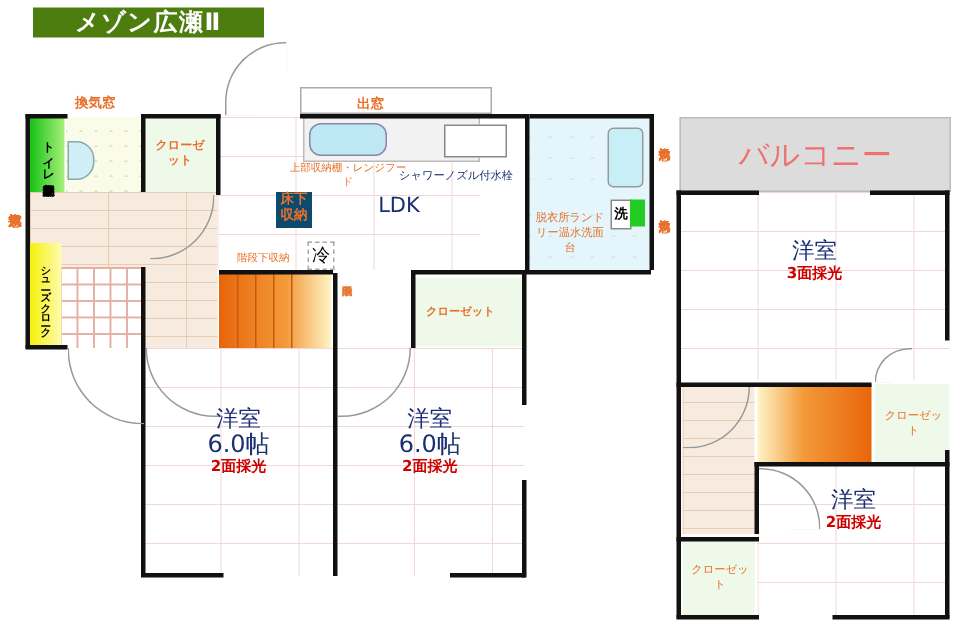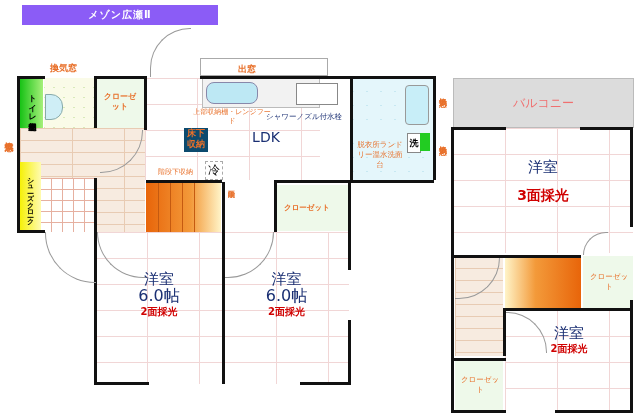--- a/index.html
+++ b/index.html
@@ -1,18 +1,18 @@
 <!DOCTYPE html>
 <html><head>
 <meta charset="utf-8">
 <style>
   html,body{margin:0;padding:0;background:#fff;}
   body{width:640px;height:418px;position:relative;overflow:hidden;font-family:"DejaVu Sans",sans-serif;}
   .abs{position:absolute;}
-  .title-bar{left:22px;top:5px;width:196px;height:20px;background:#8b5cf6;color:#fff;font-size:10px;font-weight:bold;display:flex;align-items:center;justify-content:center;letter-spacing:1px;}
+  .title-bar{left:22px;top:5px;width:154px;height:20px;background:#4d7c0f;color:#fff;font-size:16px;font-weight:bold;display:flex;align-items:center;justify-content:center;letter-spacing:1px;}
   .wall{position:absolute;background:#111;}
   .floor-wood{background-color:#f7ebe0;background-image:linear-gradient(#e8cbb3 1px,transparent 1px),linear-gradient(90deg,#e8cbb3 1px,transparent 1px);background-size:52px 12px;}
   .floor-tile{background-color:#fff;background-image:linear-gradient(#f1d6d6 1px,transparent 1px),linear-gradient(90deg,#f1d6d6 1px,transparent 1px);background-size:52px 26px;}
   .floor-entry{background-color:#fff;background-image:linear-gradient(#e6b0a0 1px,transparent 1px),linear-gradient(90deg,#e6b0a0 1px,transparent 1px);background-size:11px 11px;}
   .floor-check{background-color:#fafbe8;background-image:linear-gradient(45deg,#d9ebb8 1px,transparent 1px),linear-gradient(-45deg,#d9ebb8 1px,transparent 1px);background-size:10px 10px;}
   .floor-bath{background-color:#e4f6fb;background-image:linear-gradient(45deg,#c7e8f2 1px,transparent 1px),linear-gradient(-45deg,#c7e8f2 1px,transparent 1px);background-size:14px 14px;}
   .closet{background:#eef9ea;}
   .orange{color:#e8702a;font-weight:bold;}
   .navy{color:#1a2f73;}
   .red{color:#d00000;font-weight:bold;}
@@ -116,21 +116,21 @@
   </div>
   <div class="abs room-label" style="left:224px;top:272px;width:125px;">
     <div class="navy" style="font-size:15px;">洋室</div>
     <div class="navy" style="font-size:16px;">6.0帖</div>
     <div class="red" style="font-size:10px;margin-top:2px;">2面採光</div>
   </div>
 </div>
 
 <div>
   <div class="abs" style="left:453px;top:78px;width:181px;height:50px;background:#dcdcdc;border:1px solid #bbb;box-sizing:border-box;display:flex;align-items:center;justify-content:center;">
-    <span style="color:#f07070;font-size:12px;">バルコニー</span>
+    <span style="color:#f07070;font-size:20px;">バルコニー</span>
   </div>
   <div class="abs floor-tile" style="left:453px;top:128px;width:180px;height:125px;"></div>
   <div class="abs floor-wood" style="left:455px;top:256px;width:48px;height:100px;"></div>
   <div class="abs stairs" style="left:505px;top:256px;width:76px;height:52px;background:linear-gradient(90deg,#fff4c8 0%,#f39a3a 40%,#e8650a 100%);"></div>
   <div class="abs closet" style="left:583px;top:256px;width:50px;height:52px;"></div>
   <div class="abs floor-tile" style="left:505px;top:310px;width:128px;height:102px;"></div>
   <div class="abs closet" style="left:455px;top:360px;width:48px;height:52px;"></div>
 
   <div class="wall" style="left:451px;top:127px;width:3px;height:285px;"></div>
   <div class="wall" style="left:630px;top:127px;width:3px;height:100px;"></div>
@@ -143,21 +143,21 @@
   <div class="wall" style="left:451px;top:358px;width:55px;height:3px;"></div>
   <div class="wall" style="left:451px;top:410px;width:55px;height:3px;"></div>
   <div class="wall" style="left:555px;top:410px;width:78px;height:3px;"></div>
 
   <div class="door-arc" style="left:583px;top:232px;width:24px;height:22px;border-radius:24px 0 0 0;border-bottom:none;border-right:none;"></div>
   <div class="door-arc" style="left:506px;top:312px;width:40px;height:40px;border-radius:0 40px 0 0;border-bottom:none;border-left:none;"></div>
   <div class="door-arc" style="left:455px;top:258px;width:44px;height:40px;border-radius:0 0 44px 0;border-top:none;border-left:none;"></div>
 
   <div class="abs room-label" style="left:453px;top:160px;width:180px;">
     <div class="navy" style="font-size:15px;">洋室</div>
-    <div class="red" style="font-size:14px;margin-top:12px;">3面採光</div>
+    <div class="red" style="font-size:10px;margin-top:2px;">3面採光</div>
   </div>
   <div class="abs orange" style="left:588px;top:272px;width:42px;font-size:7.5px;text-align:center;line-height:1.3;font-weight:normal;">クローゼット</div>
   <div class="abs room-label" style="left:505px;top:326px;width:128px;">
     <div class="navy" style="font-size:15px;">洋室</div>
     <div class="red" style="font-size:10px;margin-top:2px;">2面採光</div>
   </div>
   <div class="abs orange" style="left:460px;top:375px;width:40px;font-size:7.5px;text-align:center;line-height:1.3;font-weight:normal;">クローゼット</div>
 </div>
 
 </body></html>

